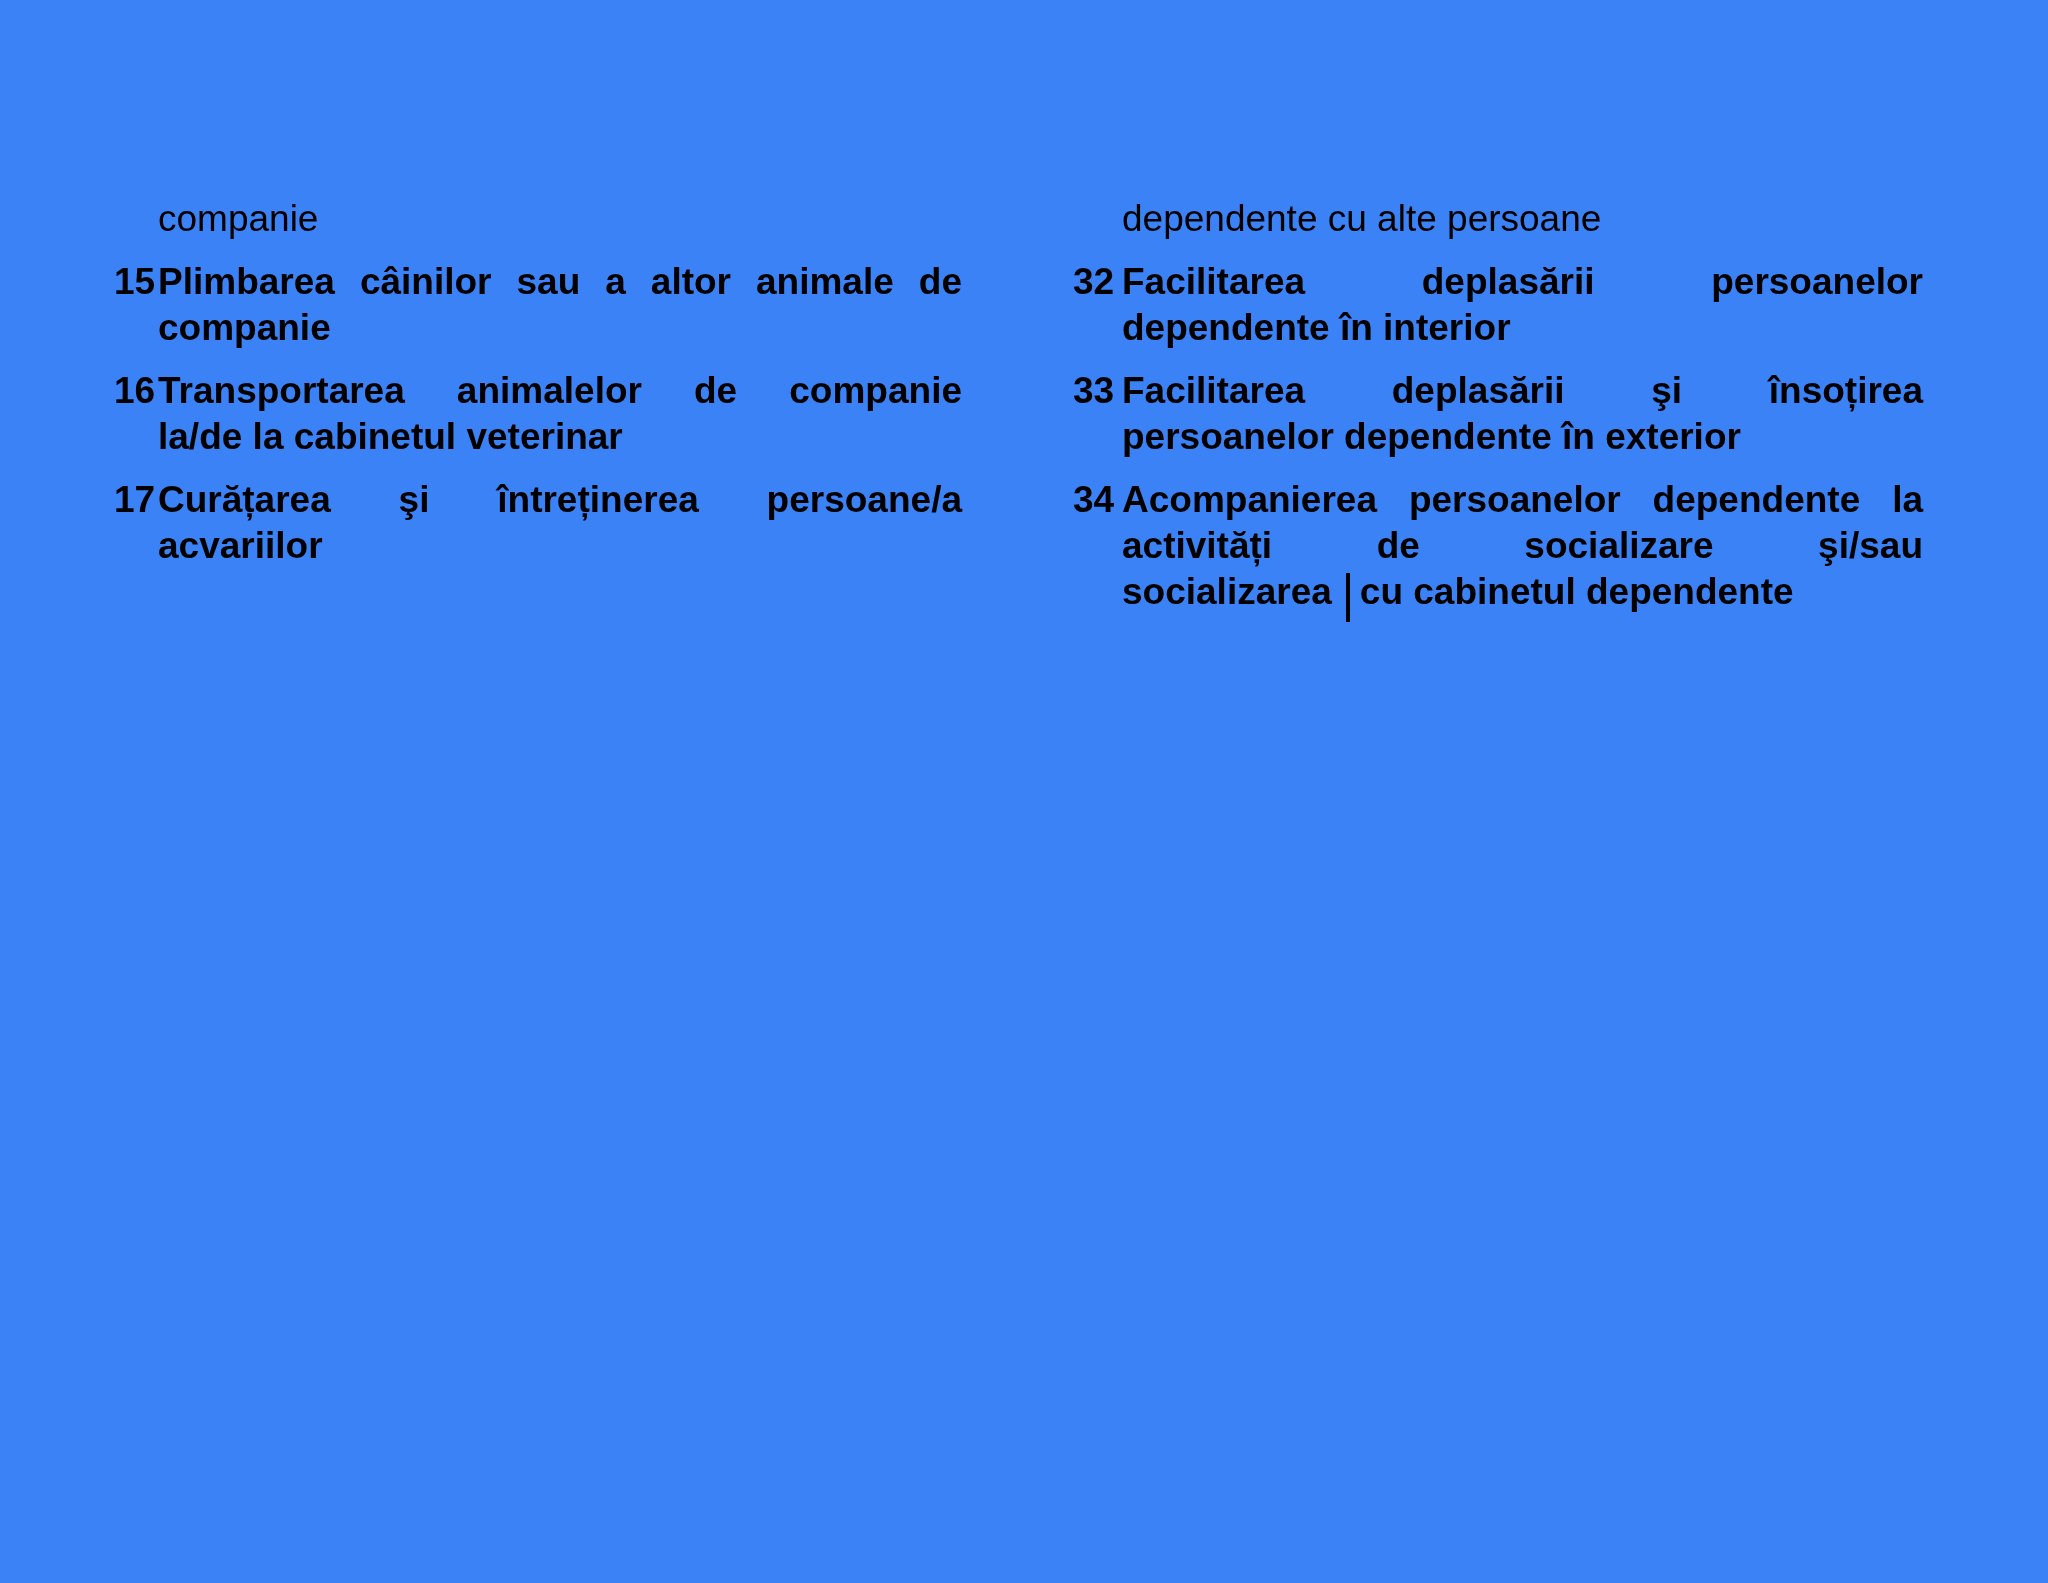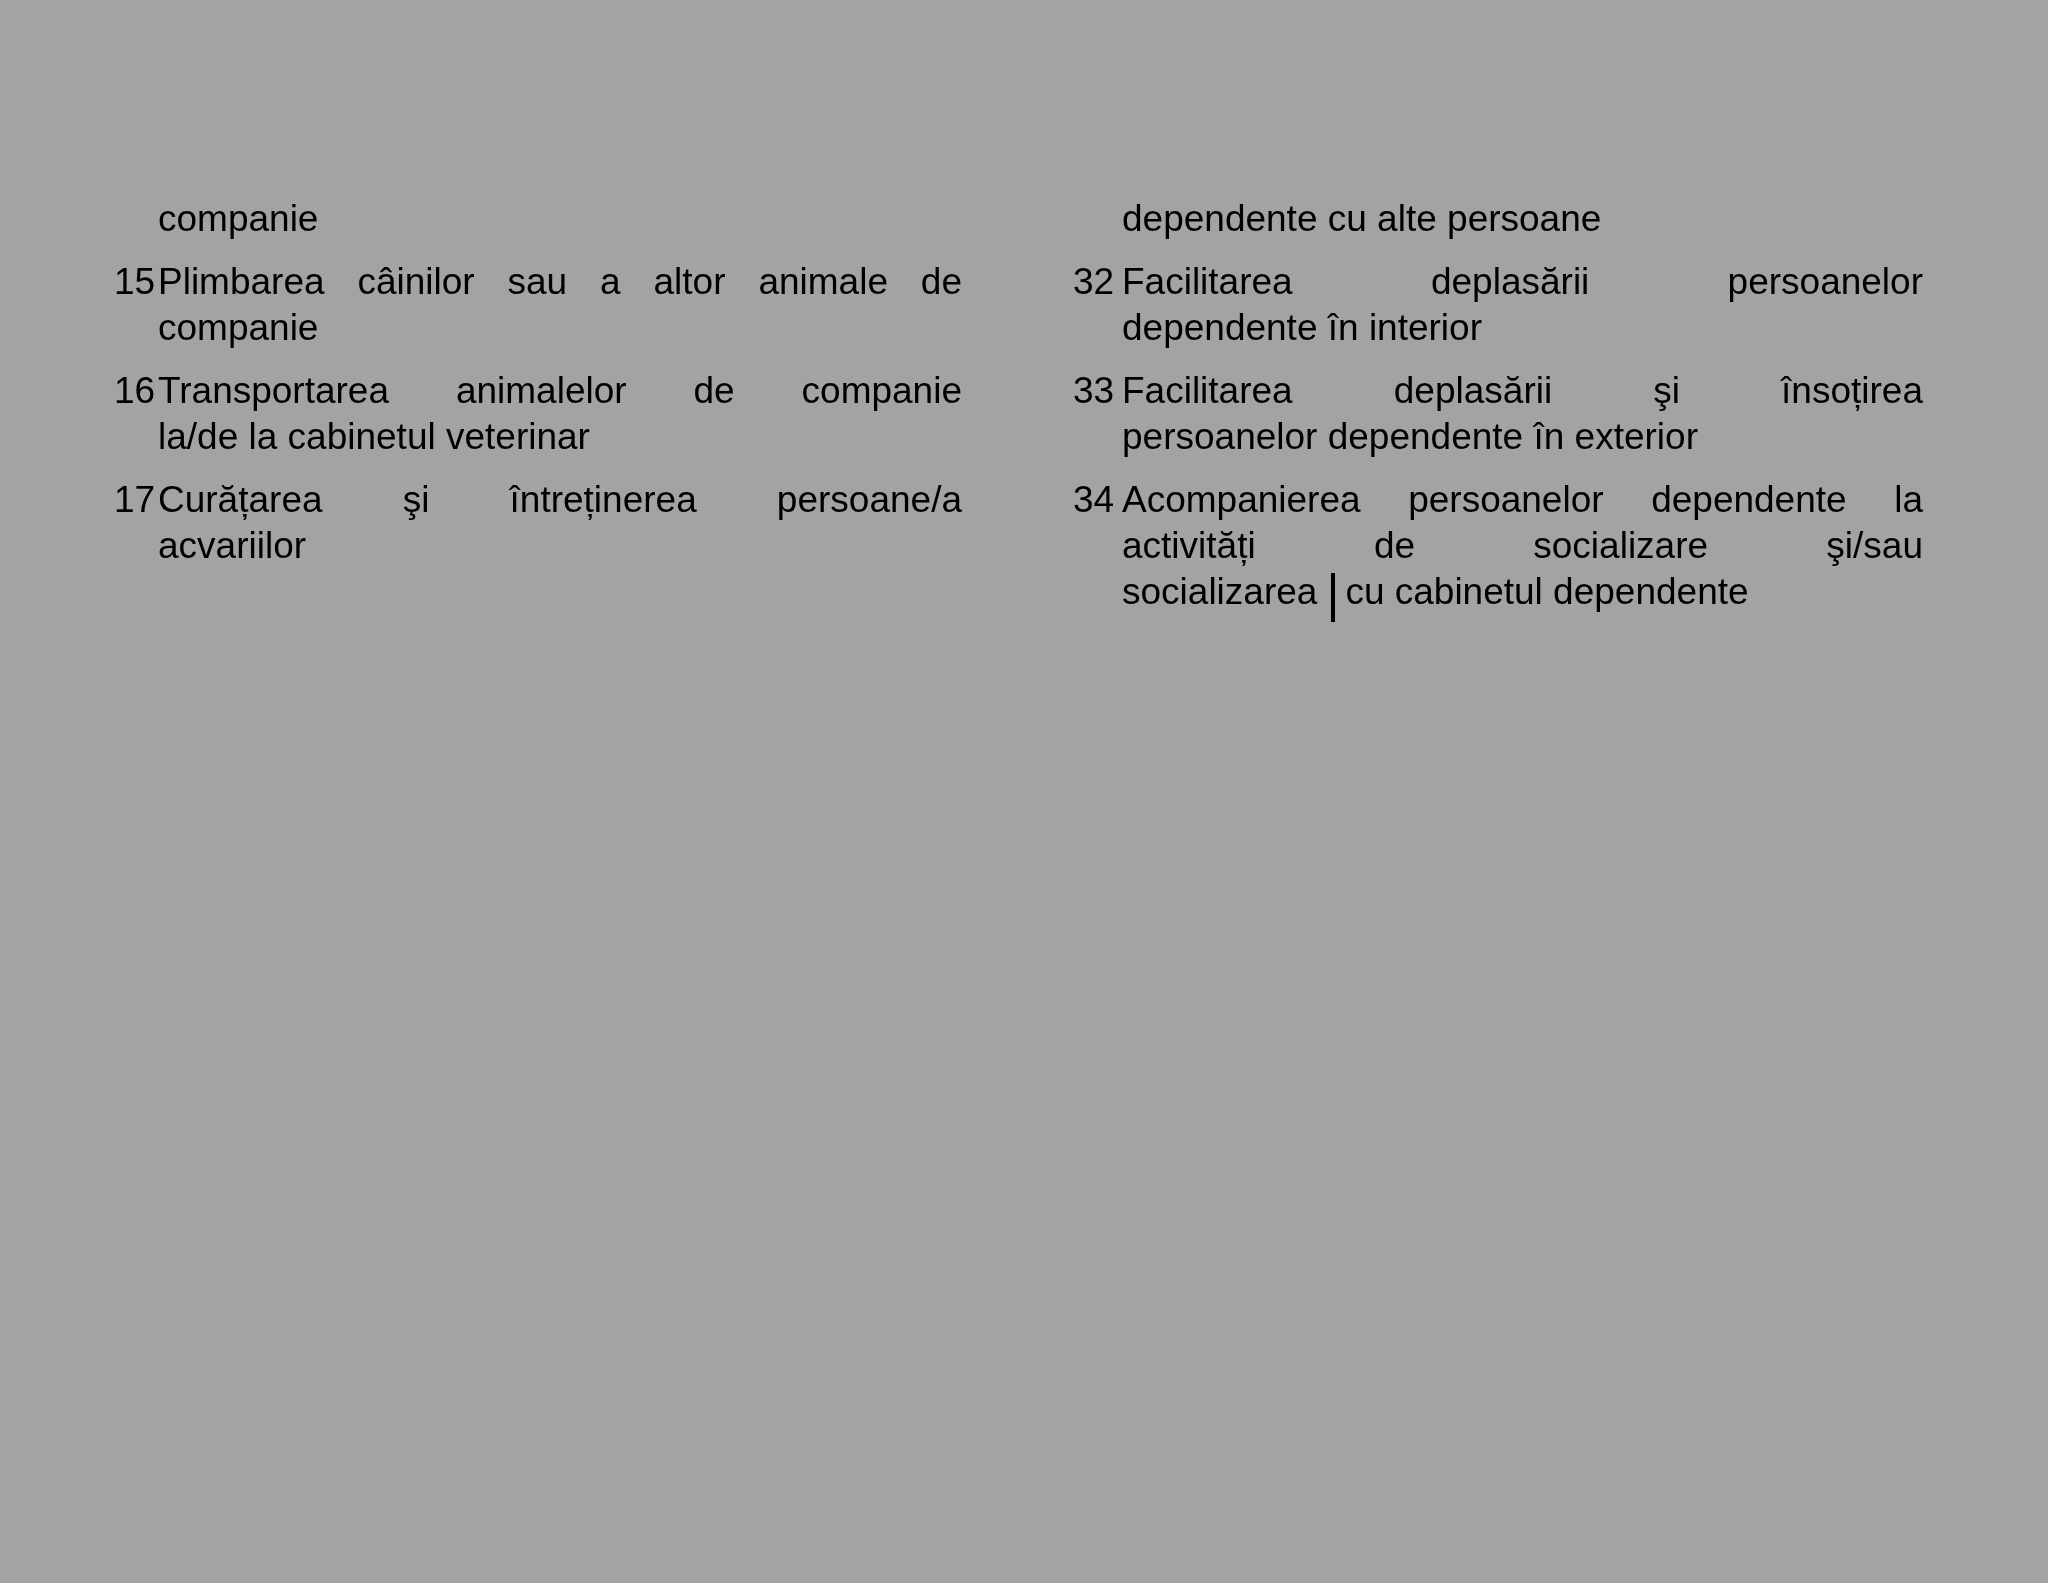--- a/index.html
+++ b/index.html
@@ -4,40 +4,40 @@
 <style>
   html, body {
     margin: 0;
     padding: 0;
     background: #ffffff;
   }
   .page {
     position: relative;
     width: 2048px;
     height: 1583px;
-    background: #a3a3a3;
+    background: #3b82f6;
     color: #000000;
     font-family: "Liberation Sans", "DejaVu Sans", sans-serif;
     font-size: 37px;
     line-height: 46px;
     overflow: hidden;
   }
   .col {
     position: absolute;
     top: 196px;
   }
   .col-left  { left: 114px;  width: 848px; }
   .col-right { left: 1073px; width: 850px; }
 
   .item {
     position: relative;
     padding-left: 44px;
   }
   .col-right .item { padding-left: 49px; }
-  .item + .item { margin-top: 17px; }
+  .item + .item { margin-top: 17px; font-weight: bold; }
 
   .num {
     position: absolute;
     left: 0;
     top: 0;
     white-space: nowrap;
   }
   .line { text-align: left; }
   .line.just {
     text-align: justify;

